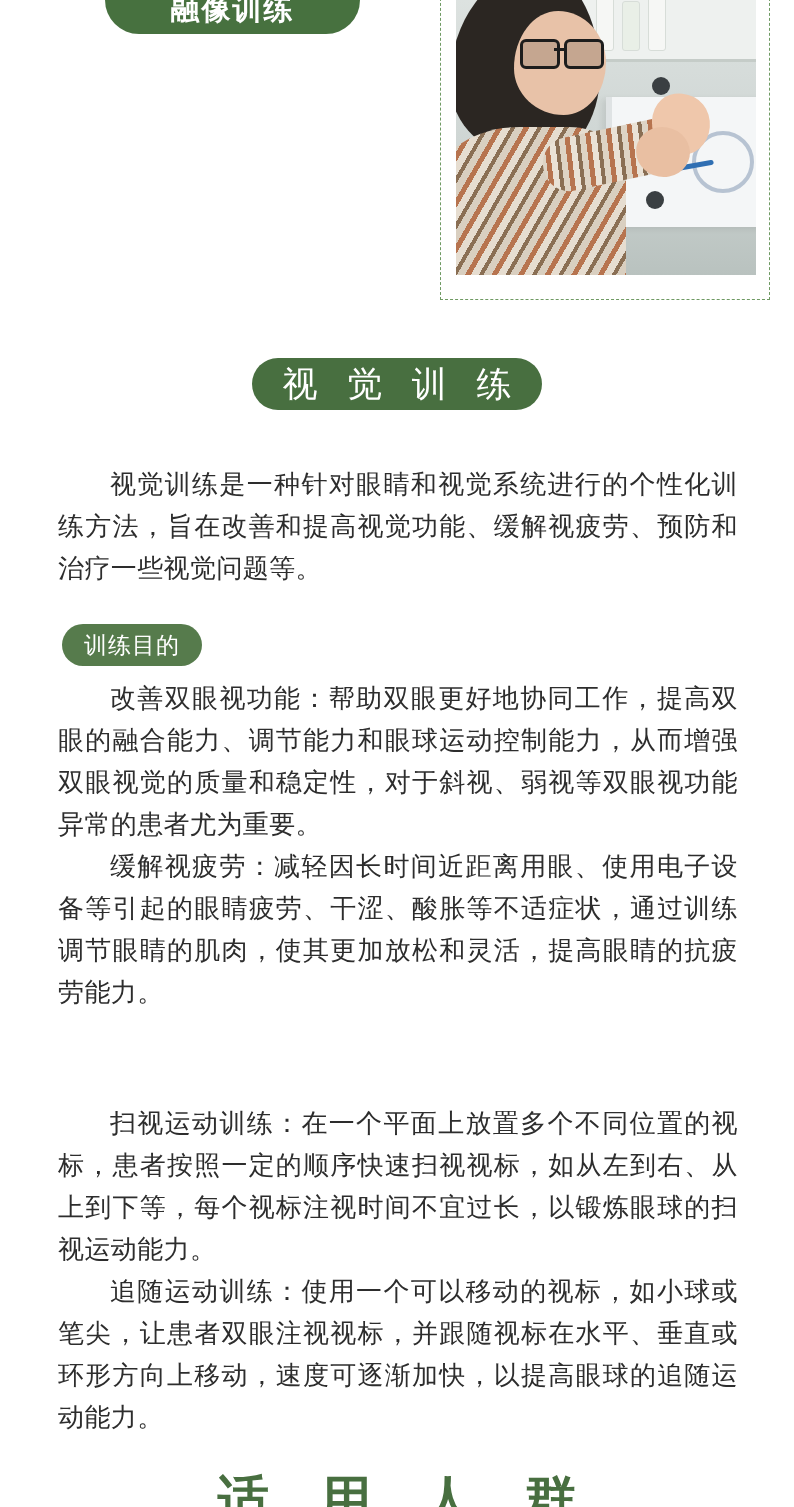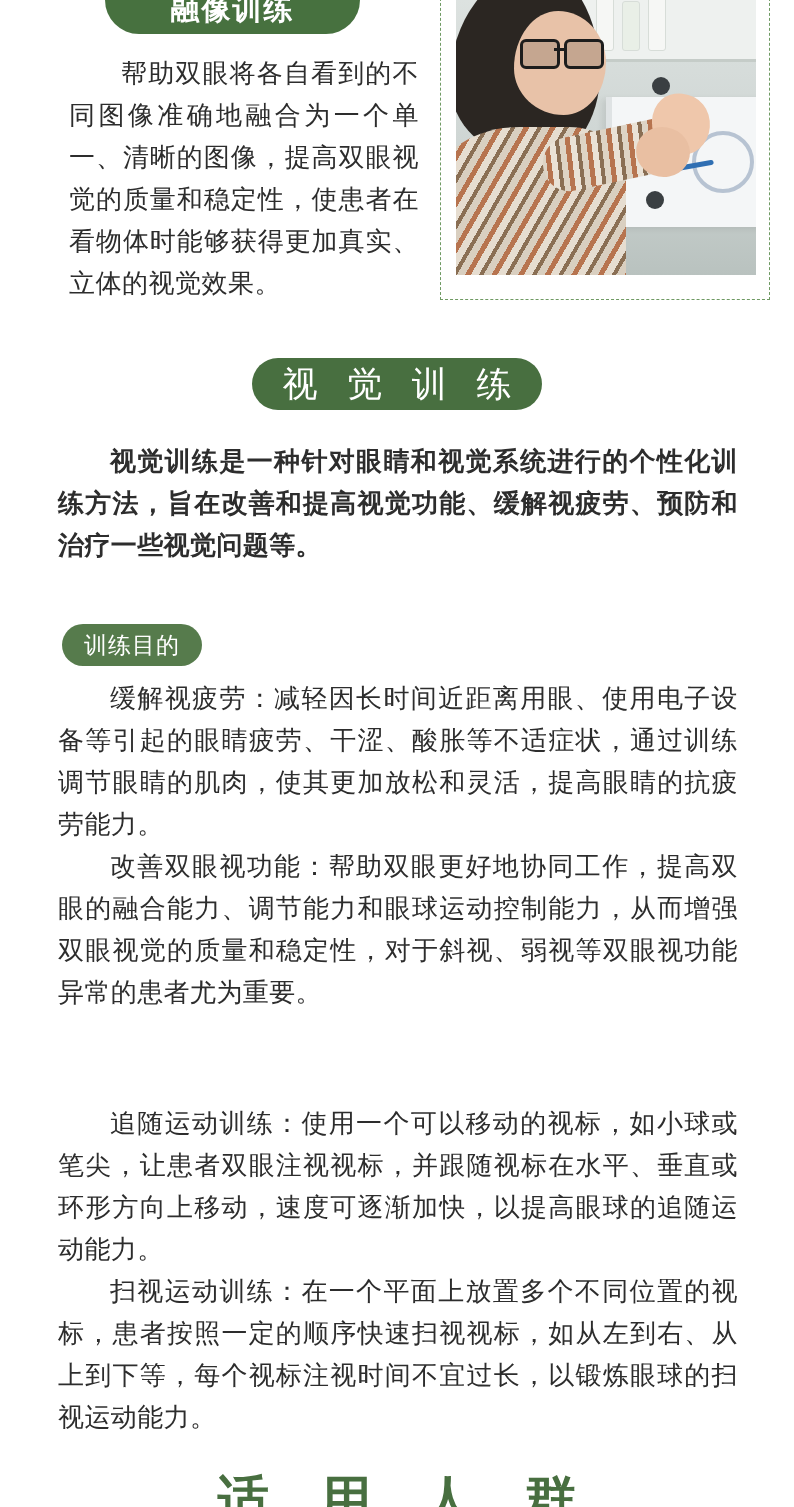--- a/index.html
+++ b/index.html
@@ -189,21 +189,21 @@
     font-size: 26px;
     line-height: 42px;
     color: #2d2d2d;
     text-align: justify;
     letter-spacing: 0.4px;
   }
   .body-block p {
     margin: 0;
     text-indent: 52px;
   }
-  #intro-block { top: 440px; font-weight: bold; }
+  #intro-block { top: 463px; }
   #purpose-block { top: 677px; }
   #eye-move-block { top: 1102px; }
 
   .sub-pill {
     position: absolute;
     left: 62px;
     height: 42px;
     background: #567b4c;
     border-radius: 21px;
     color: #ffffff;
@@ -233,21 +233,20 @@
   }
 </style>
 </head>
 <body>
 
 <div class="page">
 
   <div class="top-section">
     <div class="pill-heading-top">融像训练</div>
 
-    <div class="top-text">帮助双眼将各自看到的不同图像准确地融合为一个单一、清晰的图像，提高双眼视觉的质量和稳定性，使患者在看物体时能够获得更加真实、立体的视觉效果。</div>
 
     <div class="photo-frame">
       <div class="photo">
         <div class="bg-wall"></div>
         <div class="shelf"></div>
         <div class="bottle b1"></div>
         <div class="bottle b2"></div>
         <div class="bottle b3"></div>
         <div class="board">
           <div class="ring"></div>
@@ -272,25 +271,25 @@
 
   <div class="main-pill">视 觉 训 练</div>
 
   <div class="body-block" id="intro-block">
     <p>视觉训练是一种针对眼睛和视觉系统进行的个性化训练方法，旨在改善和提高视觉功能、缓解视疲劳、预防和治疗一些视觉问题等。</p>
   </div>
 
   <div class="sub-pill" id="pill-purpose">训练目的</div>
 
   <div class="body-block" id="purpose-block">
+    <p>改善双眼视功能：帮助双眼更好地协同工作，提高双眼的融合能力、调节能力和眼球运动控制能力，从而增强双眼视觉的质量和稳定性，对于斜视、弱视等双眼视功能异常的患者尤为重要。</p>
     <p>缓解视疲劳：减轻因长时间近距离用眼、使用电子设备等引起的眼睛疲劳、干涩、酸胀等不适症状，通过训练调节眼睛的肌肉，使其更加放松和灵活，提高眼睛的抗疲劳能力。</p>
-    <p>改善双眼视功能：帮助双眼更好地协同工作，提高双眼的融合能力、调节能力和眼球运动控制能力，从而增强双眼视觉的质量和稳定性，对于斜视、弱视等双眼视功能异常的患者尤为重要。</p>
   </div>
 
 
   <div class="body-block" id="eye-move-block">
+    <p>扫视运动训练：在一个平面上放置多个不同位置的视标，患者按照一定的顺序快速扫视视标，如从左到右、从上到下等，每个视标注视时间不宜过长，以锻炼眼球的扫视运动能力。</p>
     <p>追随运动训练：使用一个可以移动的视标，如小球或笔尖，让患者双眼注视视标，并跟随视标在水平、垂直或环形方向上移动，速度可逐渐加快，以提高眼球的追随运动能力。</p>
-    <p>扫视运动训练：在一个平面上放置多个不同位置的视标，患者按照一定的顺序快速扫视视标，如从左到右、从上到下等，每个视标注视时间不宜过长，以锻炼眼球的扫视运动能力。</p>
   </div>
 
   <div class="bottom-title">适 用 人 群</div>
 
 </div>
 
 </body></html>

